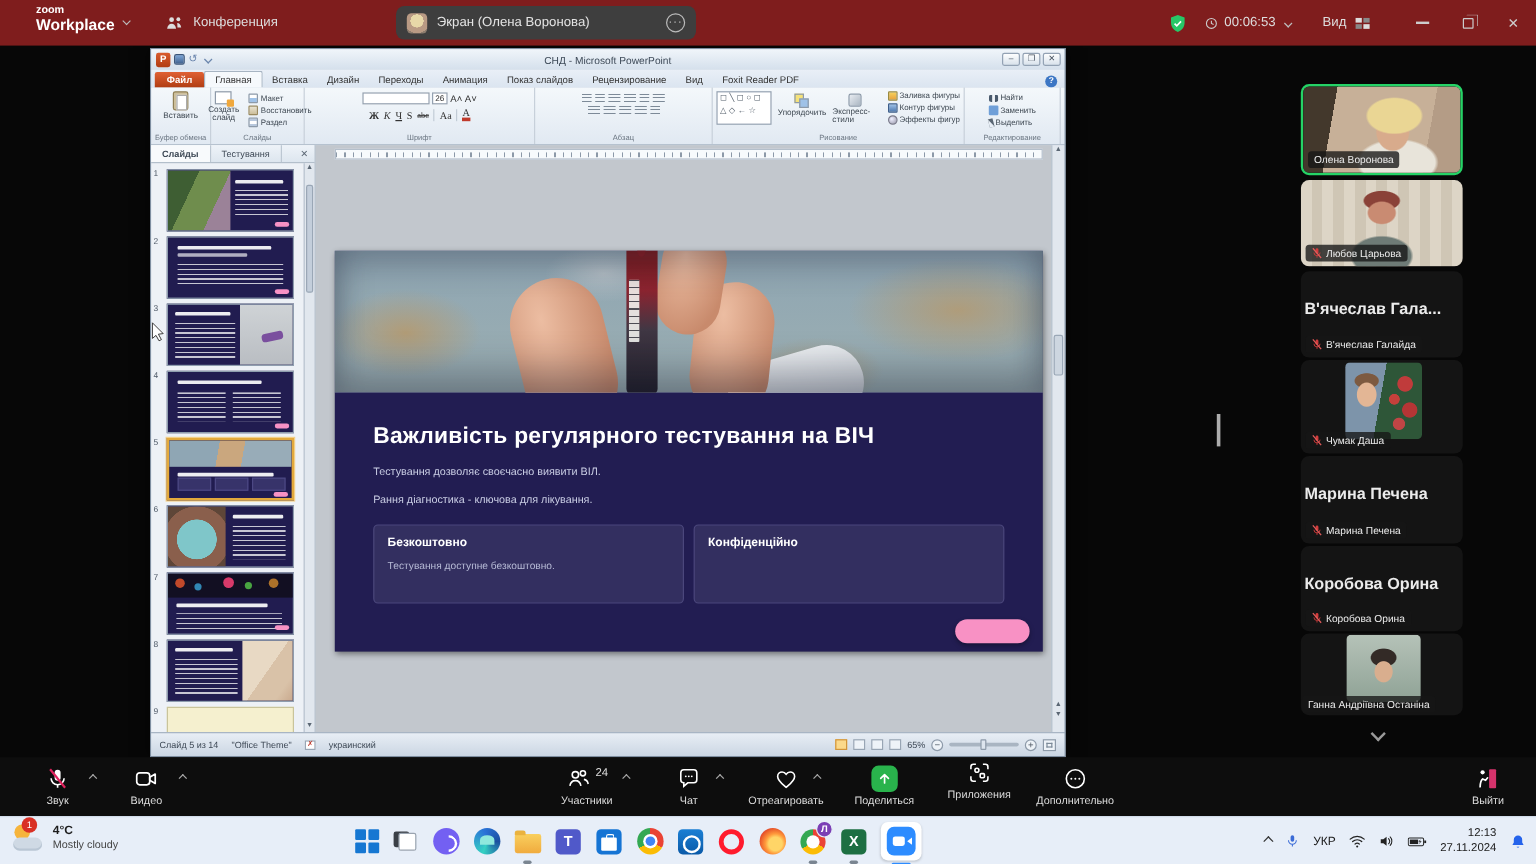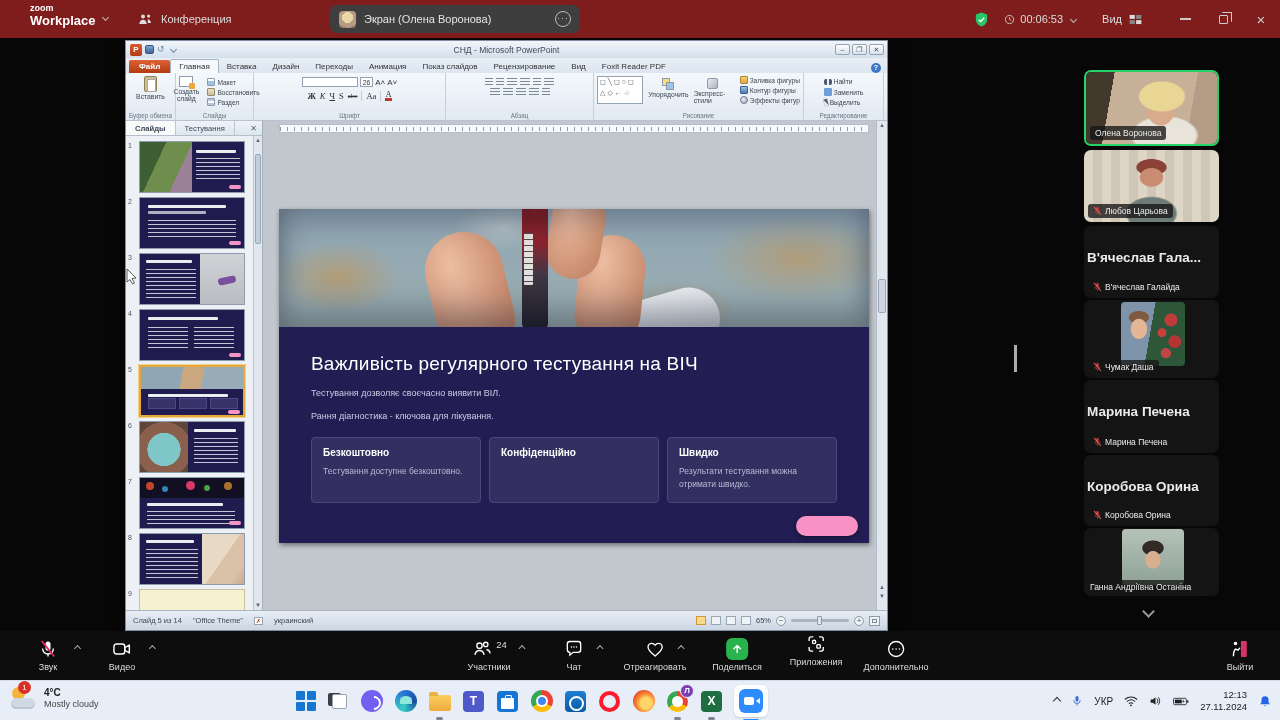--- a/index.html
+++ b/index.html
@@ -126,21 +126,21 @@
   .hero:after{content:"";position:absolute;inset:0;box-shadow:inset 0 -18px 30px rgba(20,25,45,.35),inset 0 14px 24px rgba(30,35,55,.25)}
   .fing{position:absolute;background:radial-gradient(ellipse at 35% 25%,#ecbda2,#c88a6c 78%)}
   .f1{left:152px;top:22px;width:78px;height:128px;border-radius:44px;transform:rotate(-14deg)}
   .f2{left:270px;top:-18px;width:54px;height:88px;border-radius:40px;transform:rotate(9deg)}
   .f3{left:298px;top:26px;width:66px;height:112px;border-radius:44px;transform:rotate(6deg)}
   .sleeve{position:absolute;left:326px;top:86px;width:116px;height:62px;background:linear-gradient(#e9ecef,#c6ccd3);border-radius:34px;transform:rotate(-16deg)}
   .tube{position:absolute;left:243px;top:-8px;width:26px;height:128px;border-radius:5px;background:linear-gradient(180deg,#7e1d22 0 14%,#8c2430 32%,#403744 58%,#221f29 100%)}
   .tube .lbl{position:absolute;left:2px;top:32px;width:9px;height:52px;background:rgba(243,243,240,.9);border-radius:1px;background-image:repeating-linear-gradient(rgba(40,40,50,.8) 0 1px,transparent 1px 6px)}
   .drop{position:absolute;left:252px;top:-6px;width:7px;height:11px;background:#891c23;border-radius:50% 50% 60% 60%}
   .sbody{position:absolute;left:0;top:118px;right:0;bottom:0;padding:26px 32px 0}
-  .stitle{font-size:19px;font-weight:400;color:#fff;letter-spacing:.2px}
+  .stitle{font-size:19px;font-weight:700;color:#fff;letter-spacing:.2px}
   .sline{font-size:9px;color:#c9cde4;margin-top:13px}
   .cards{display:flex;gap:8px;margin-top:16px}
   .card{flex:1;background:#332f60;border:1px solid #4b477c;border-radius:4px;padding:9px 11px;height:66px}
   .card .ct{font-size:10px;font-weight:700;color:#fff}
   .card .cx{font-size:8.5px;color:#b7bbd6;margin-top:7px;line-height:1.55}
   .spink{position:absolute;right:11px;bottom:7px;width:62px;height:20px;border-radius:11px;background:#f891c4;box-shadow:0 2px 4px rgba(0,0,0,.35)}
   .pp-vscroll{position:absolute;right:0;top:80px;width:11px;bottom:20px;background:#e1e7ee;border-left:1px solid #b2bdc9}
   .pp-vscroll .sthumb{position:absolute;left:1px;right:1px;top:158px;height:34px;background:#cdd6e0;border:1px solid #9aa7b6;border-radius:2px}
   .pp-vscroll .sarrow.btm1{bottom:18px}.pp-vscroll .sarrow.btm2{bottom:9px}
 
@@ -578,24 +578,20 @@
         <div class="sline">Тестування дозволяє своєчасно виявити ВІЛ.</div>
         <div class="sline">Рання діагностика - ключова для лікування.</div>
         <div class="cards">
           <div class="card">
             <div class="ct">Безкоштовно</div>
             <div class="cx">Тестування доступне безкоштовно.</div>
           </div>
           <div class="card">
             <div class="ct">Конфіденційно</div>
           </div>
-          <div class="card">
-            <div class="ct">Швидко</div>
-            <div class="cx">Результати тестування можна отримати швидко.</div>
-          </div>
         </div>
         <div class="spink"></div>
       </div>
     </div>
   </div>
   <div class="pp-vscroll">
     <div class="sarrow" style="top:0">▲</div>
     <div class="sthumb"></div>
     <div class="sarrow btm1">▲</div>
     <div class="sarrow btm2">▼</div>

